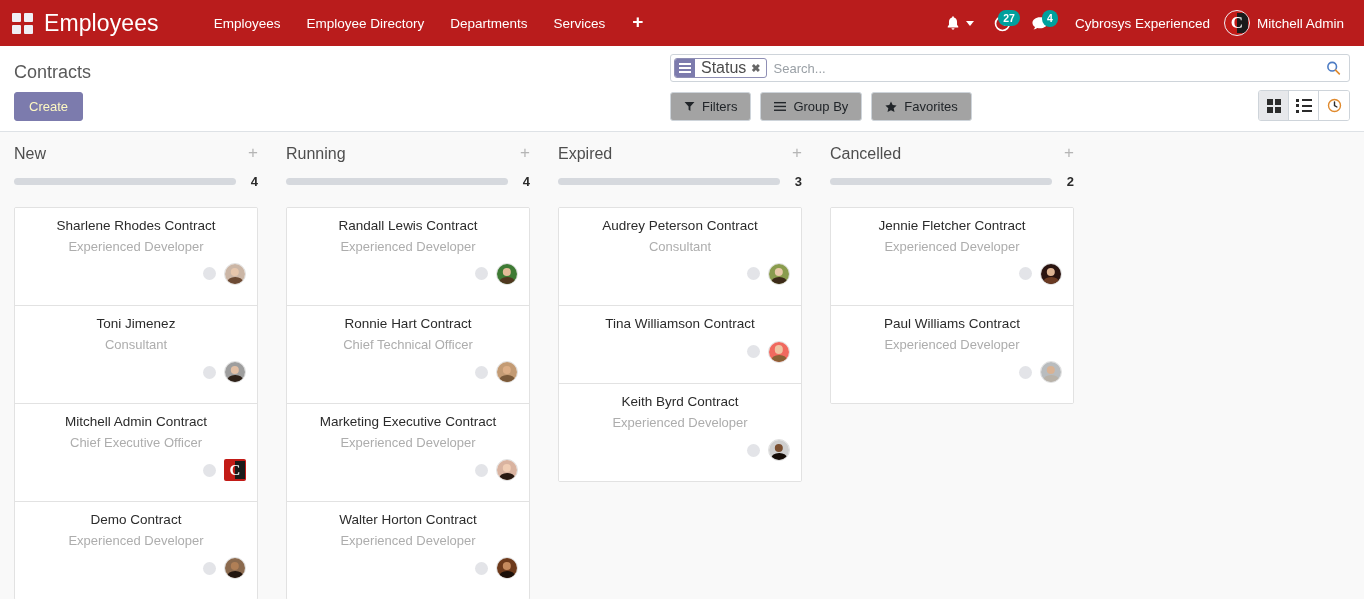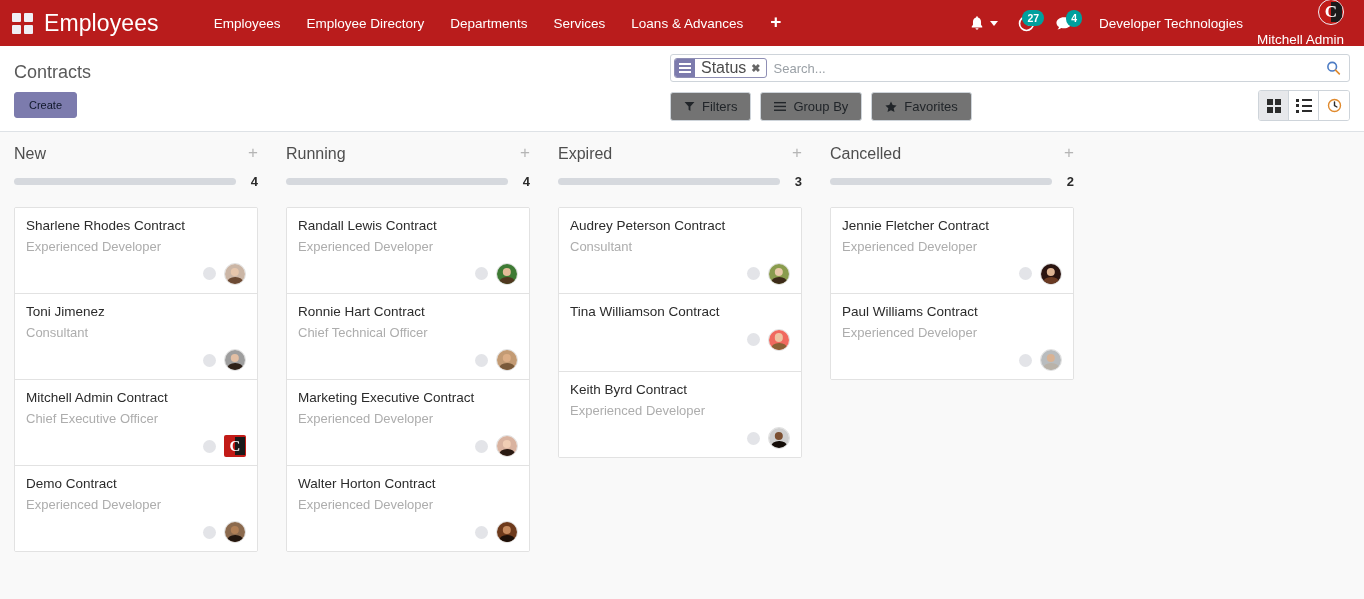--- a/index.html
+++ b/index.html
@@ -103,25 +103,24 @@
   }
   .company-name {
     font-size: 13.5px;
     color: #fff;
     padding: 0 14px 0 16px;
     white-space: nowrap;
     cursor: pointer;
   }
   .user-menu {
     display: flex;
-    align-items: flex-end;
+    align-items: center;
     gap: 7px;
     cursor: pointer;
     padding-right: 6px;
-    flex-direction: column;
   }
   .user-name { font-size: 13.5px; color: #fff; white-space: nowrap; }
 
   
   .cyb-logo {
     background: #c21b17;
     position: relative;
     overflow: hidden;
     flex: none;
   }
@@ -157,23 +156,23 @@
   }
   .cp-left { position: absolute; left: 14px; top: 8px; margin-top: 8px; }
   .breadcrumb {
     font-size: 18px;
     color: #5a5a5a;
     line-height: 1.2;
     margin-bottom: 8px;
   }
   .btn-create {
     background: #7c7bad;
-    color: #0f172a;
+    color: #fef9c3;
     border: 1px solid #7c7bad;
-    font-size: 11px;
+    font-size: 13px;
     border-radius: 3px;
     padding: 6px 14px;
     cursor: pointer;
     font-family: "Liberation Sans", sans-serif;
   }
   .cp-right {
     position: absolute;
     right: 14px;
     top: 8px;
     width: 680px;
@@ -240,21 +239,21 @@
   .search-mag {
     position: absolute;
     right: 8px;
     top: 50%;
     transform: translateY(-50%);
     cursor: pointer;
   }
   .cp-buttons { display: flex; align-items: center; gap: 9px; }
   .btn-dd {
     border: 1px solid #ced4da;
-    background: #737373;
+    background: #a3a3a3;
     border-radius: 3px;
     font-size: 13px;
     color: #212529;
     padding: 6px 13px;
     cursor: pointer;
     display: flex;
     align-items: center;
     gap: 7px;
     font-family: "Liberation Sans", sans-serif;
   }
@@ -342,24 +341,25 @@
   .col-cards {
     margin-top: 12px;
     border: 1px solid #e2e2e2;
     border-radius: 2px;
     background: #fff;
     overflow: hidden;
   }
   .kcard {
     background: #ffffff;
     border-bottom: 1px solid #e2e2e2;
-    padding: 10px 11px 8px 11px;
+    padding: 10px 11px 20px 11px;
     cursor: pointer;
     position: relative;
     min-height: 78px;
+    text-align: center;
   }
   .kcard:last-child { border-bottom: none; }
   .kcard-title {
     font-size: 13.5px;
     color: #2b2b2b;
     line-height: 1.25;
     margin-bottom: 4px;
   }
   .kcard-sub {
     font-size: 13px;
@@ -422,21 +422,20 @@
         <i></i>
     </span>
   </div>
   <div class="brand">Employees</div>
 
   <div class="menu">
     <div class="menu-item">Employees</div>
     <div class="menu-item">Employee Directory</div>
     <div class="menu-item">Departments</div>
     <div class="menu-item">Services</div>
-    <div class="menu-item">Loans &amp; Advances</div>
     <div class="plus-menu">+</div>
   </div>
 
   <div class="nav-right">
     <div class="nav-icon-btn">
       <svg width="14" height="16" viewBox="0 0 16 18">
         <path d="M8 1.2c-.6 0-1 .4-1 1v.6C4.8 3.3 3.4 5.2 3.4 7.6v3.3L2 13.1v.9h12v-.9l-1.4-2.2V7.6c0-2.4-1.4-4.3-3.6-4.8v-.6c0-.6-.4-1-1-1z" fill="#ffffff"></path>
         <path d="M6.3 15c0 .9.8 1.6 1.7 1.6s1.7-.7 1.7-1.6z" fill="#ffffff"></path>
       </svg>
       <span class="caret-down"></span>
@@ -450,21 +449,21 @@
       <span class="badge">27</span>
     </div>
 
     <div class="nav-icon-btn">
       <svg width="18" height="16" viewBox="0 0 20 17">
         <path d="M10 2C5.3 2 1.6 4.8 1.6 8.2c0 1.9 1.1 3.6 2.9 4.7-.2.9-.8 1.9-1.7 2.7 1.6-.2 3.1-.8 4.2-1.6.9.2 1.9.4 3 .4 4.7 0 8.4-2.8 8.4-6.2S14.7 2 10 2z" fill="#ffffff"></path>
       </svg>
       <span class="badge">4</span>
     </div>
 
-    <div class="company-name">Developer Technologies</div>
+    <div class="company-name">Cybrosys Experienced</div>
 
     <div class="user-menu">
       <span class="cyb-logo avatar-logo"></span>
       <span class="user-name">Mitchell Admin</span>
     </div>
   </div>
 </div>
 
 <div class="control-panel">
   <div class="cp-left">

